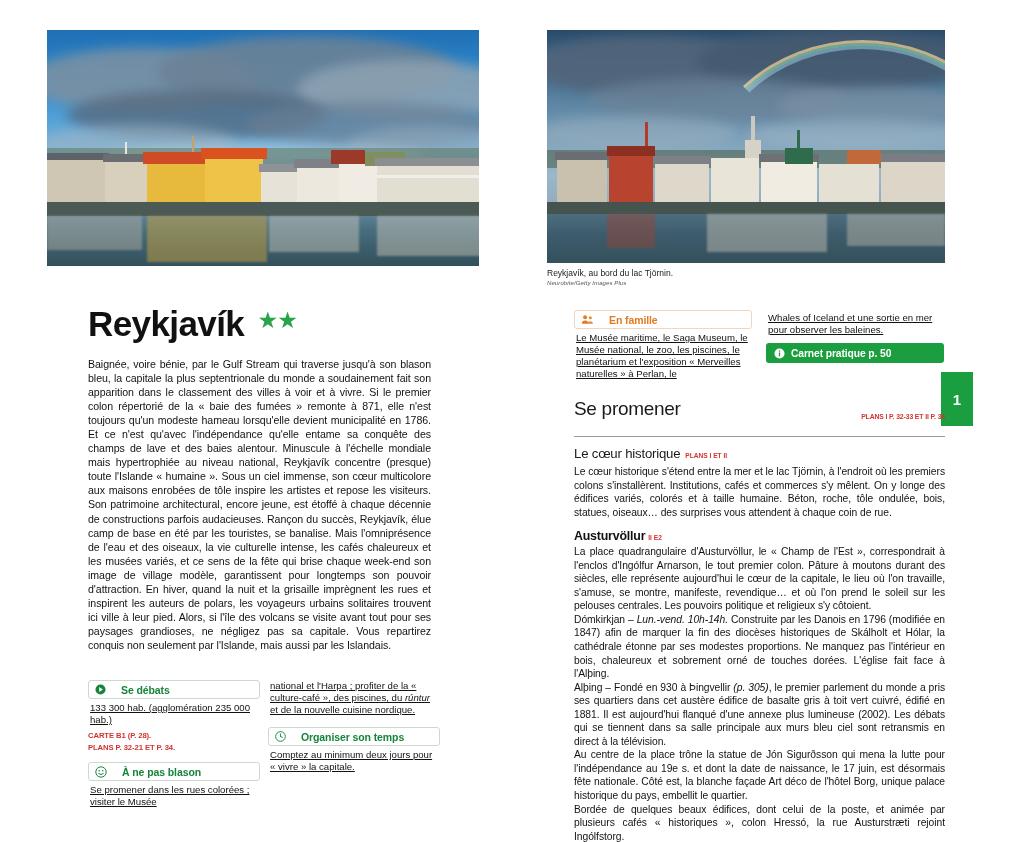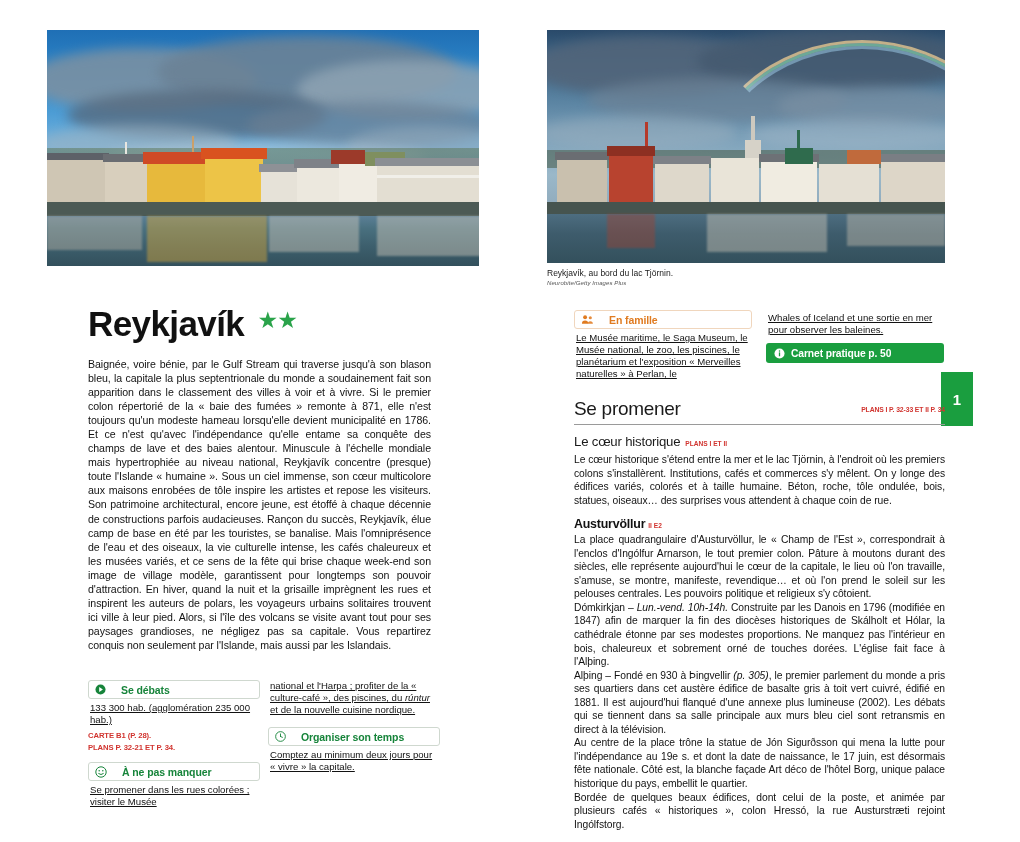--- a/index.html
+++ b/index.html
@@ -82,22 +82,22 @@
   .banner.pink  { background: #e6197d; }
 
   .tab-num {
     position: absolute; left: 941px; top: 372px; width: 32px; height: 54px;
     background: #1a9e3f; color: #fff; display: flex; align-items: center;
     justify-content: center; font-size: 15px; font-weight: 700;
   }
 
   .sec { position: absolute; left: 574px; width: 371px; }
   .sec-head {
-    display: flex; align-items: center; justify-content: space-between;
-    border-bottom: 1.2px solid #9a9a9a; padding-bottom: 4px;
+    display: flex; align-items: flex-end; justify-content: space-between;
+    border-bottom: 1.2px solid #9a9a9a; padding-bottom: 16px;
   }
   .sec-title { font-size: 19px; color: #1a1a1a; letter-spacing: -0.3px; font-weight: 400; }
   .sec-ref { font-size: 6.8px; font-weight: 700; color: #d1342f; letter-spacing: -0.1px; }
 
   .sub-head { margin-top: 9px; display: flex; align-items: baseline; gap: 5px; }
   .sub-title { font-size: 13.2px; color: #1a1a1a; letter-spacing: -0.2px; }
   .sub-ref { font-size: 6.6px; font-weight: 700; color: #d1342f; letter-spacing: 0px; }
 
   .rtext {
     font-size: 10.3px; line-height: 13.55px; text-align: justify;
@@ -236,21 +236,21 @@
 
     <div class="infobox-head">
       <span>
         <svg class="icon-svg" width="12" height="12" viewBox="0 0 12 12">
           <circle cx="6" cy="6" r="5.2" fill="none" stroke="#16843a" stroke-width="1"></circle>
           <circle cx="4.2" cy="4.8" r="0.75" fill="#16843a"></circle>
           <circle cx="7.8" cy="4.8" r="0.75" fill="#16843a"></circle>
           <path d="M3.4 7.4 Q6 9.6 8.6 7.4" fill="none" stroke="#16843a" stroke-width="1"></path>
         </svg>
       </span>
-      <span class="lbl">À ne pas manquer</span>
+      <span class="lbl">À ne pas blason</span>
     </div>
     <div class="ibody">Se promener dans les rues colorées ; visiter le Musée</div>
   </div>
 
   <div class="col-l2">
     <div class="ibody" style="padding-top:0;"><span>national et l'Harpa ; profiter de la « culture-café », des piscines, du </span><span class="it">rúntur</span><span> et de la nouvelle cuisine nordique.</span></div>
 
     <div style="height:11px;"></div>
 
     <div class="infobox-head">

